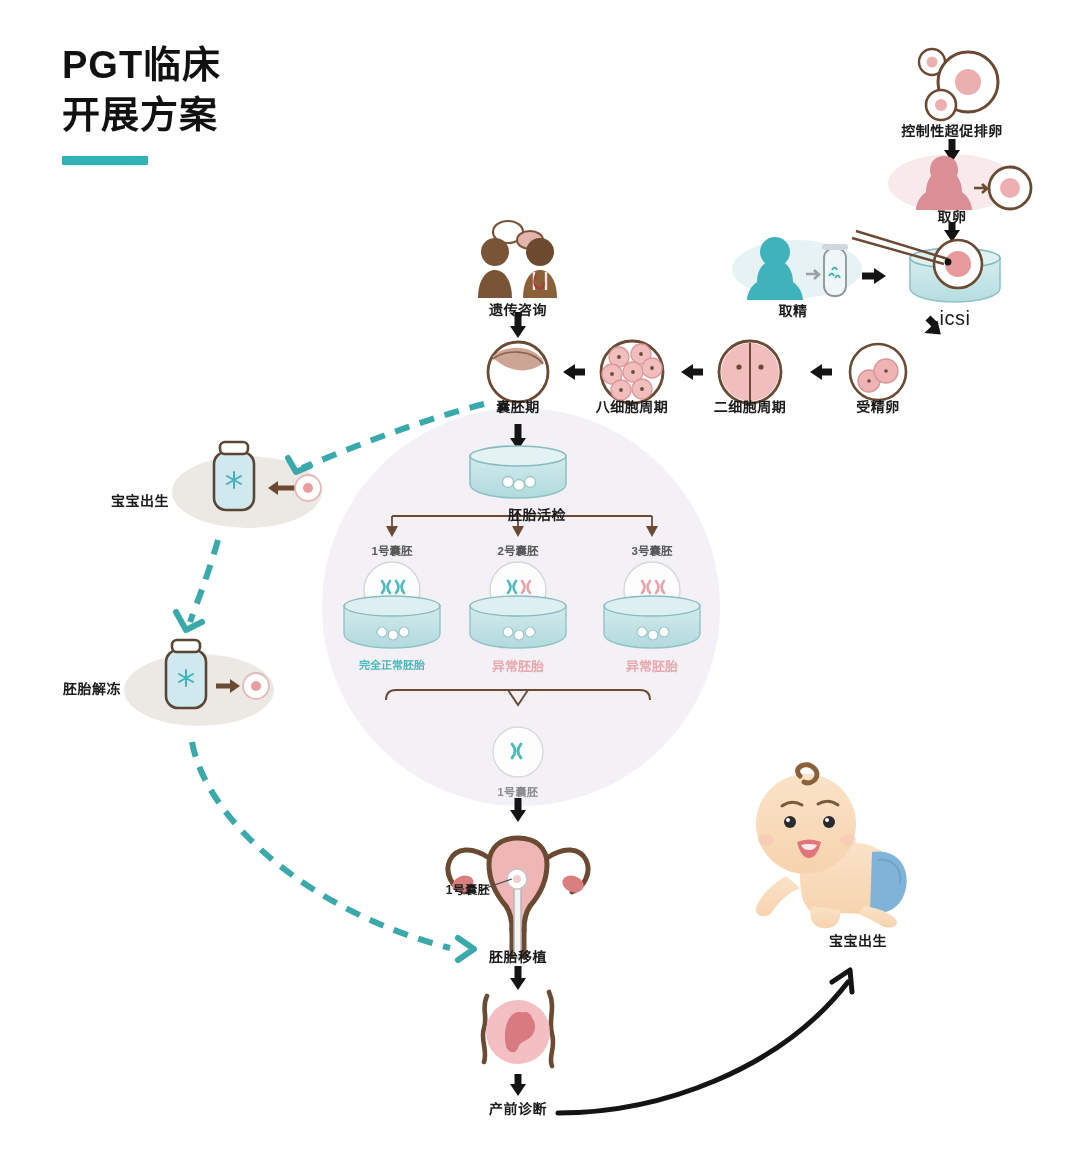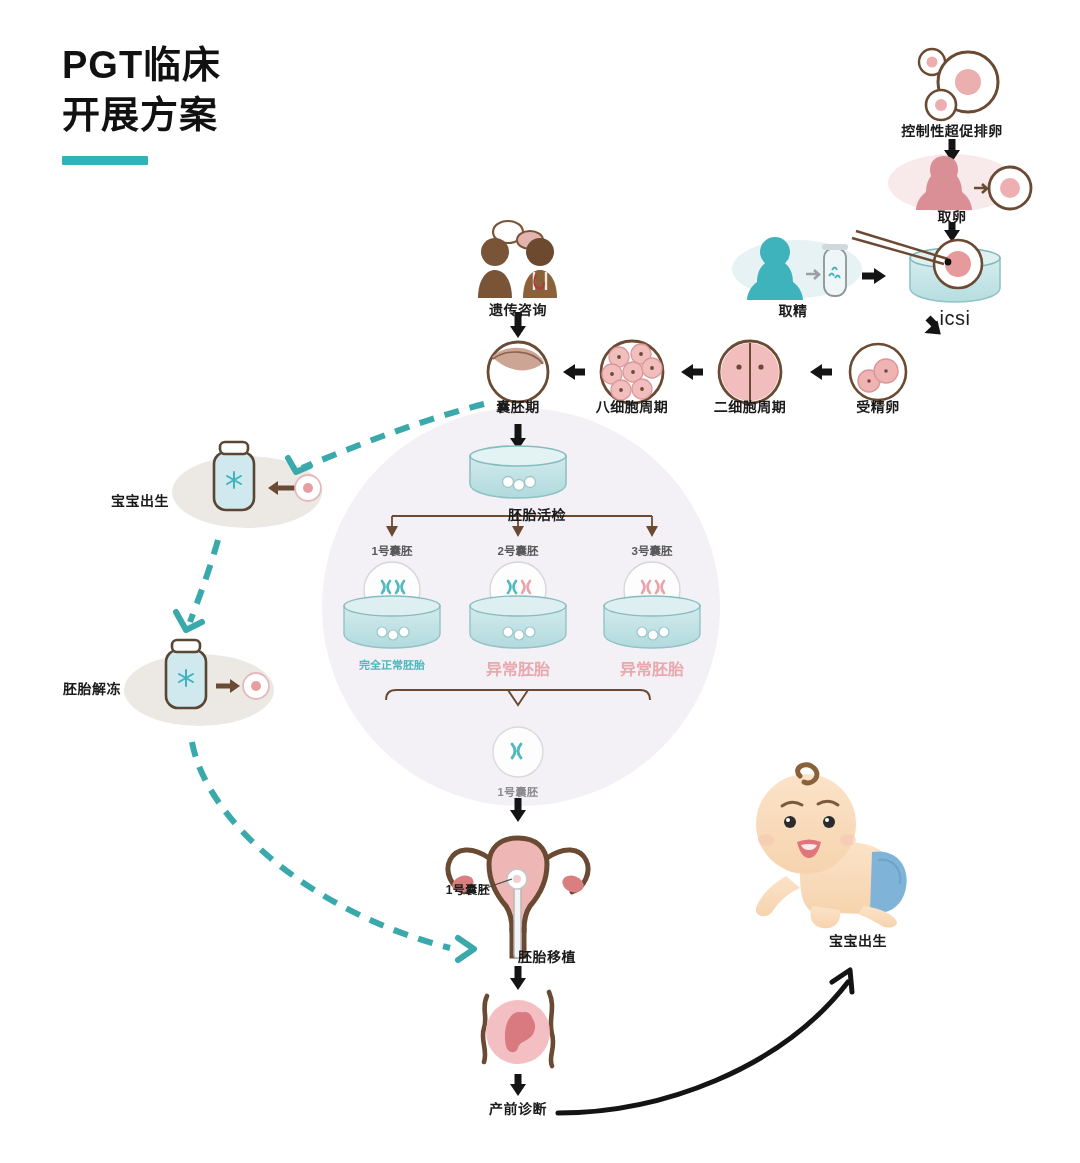--- a/index.html
+++ b/index.html
@@ -39,21 +39,21 @@
     font-size:14px;
     font-weight:bold;
     color:#1b1b1b;
     white-space:nowrap;
     text-align:center;
     transform:translateX(-50%);
     letter-spacing:.5px;
   }
   .lbl.small{font-size:11.5px;font-weight:bold;color:#595959;letter-spacing:0;}
   .lbl.tiny-teal{font-size:11px;font-weight:bold;color:#4bb8bd;letter-spacing:0;}
-  .lbl.tiny-pink{font-size:16px;font-weight:bold;color:#e9a7ae;letter-spacing:0;}
+  .lbl.tiny-pink{font-size:13px;font-weight:bold;color:#e9a7ae;letter-spacing:0;}
   .lbl.grey{color:#8b8b8b;font-weight:bold;font-size:11px;}
   .lbl.icsi{font-size:20px;font-weight:normal;color:#1b1b1b;}
   
   #biopsy-circle{
     left:322px;top:408px;
     width:398px;height:398px;
     border-radius:50%;
     background:#f3f1f5;
   }
   
@@ -432,17 +432,17 @@
   <div class="lbl tiny-teal" style="left:392px;top:656px;">完全正常胚胎</div>
   <div class="lbl tiny-pink" style="left:518px;top:656px;">异常胚胎</div>
   <div class="lbl tiny-pink" style="left:652px;top:656px;">异常胚胎</div>
 
   <div class="lbl grey" style="left:518px;top:783px;">1号囊胚</div>
 
   <div class="lbl" style="left:140px;top:490px;">宝宝出生</div>
   <div class="lbl" style="left:92px;top:678px;text-align:right;">胚胎解冻</div>
 
   <div class="lbl" style="left:468px;top:880px;font-size:12px;">1号囊胚</div>
-  <div class="lbl" style="left:547px;top:946px;">胚胎移植</div>
+  <div class="lbl" style="left:518px;top:946px;">胚胎移植</div>
   <div class="lbl" style="left:518px;top:1098px;text-align:right;">产前诊断</div>
   <div class="lbl" style="left:858px;top:930px;">宝宝出生</div>
 
 </div>
 
 </body></html>

